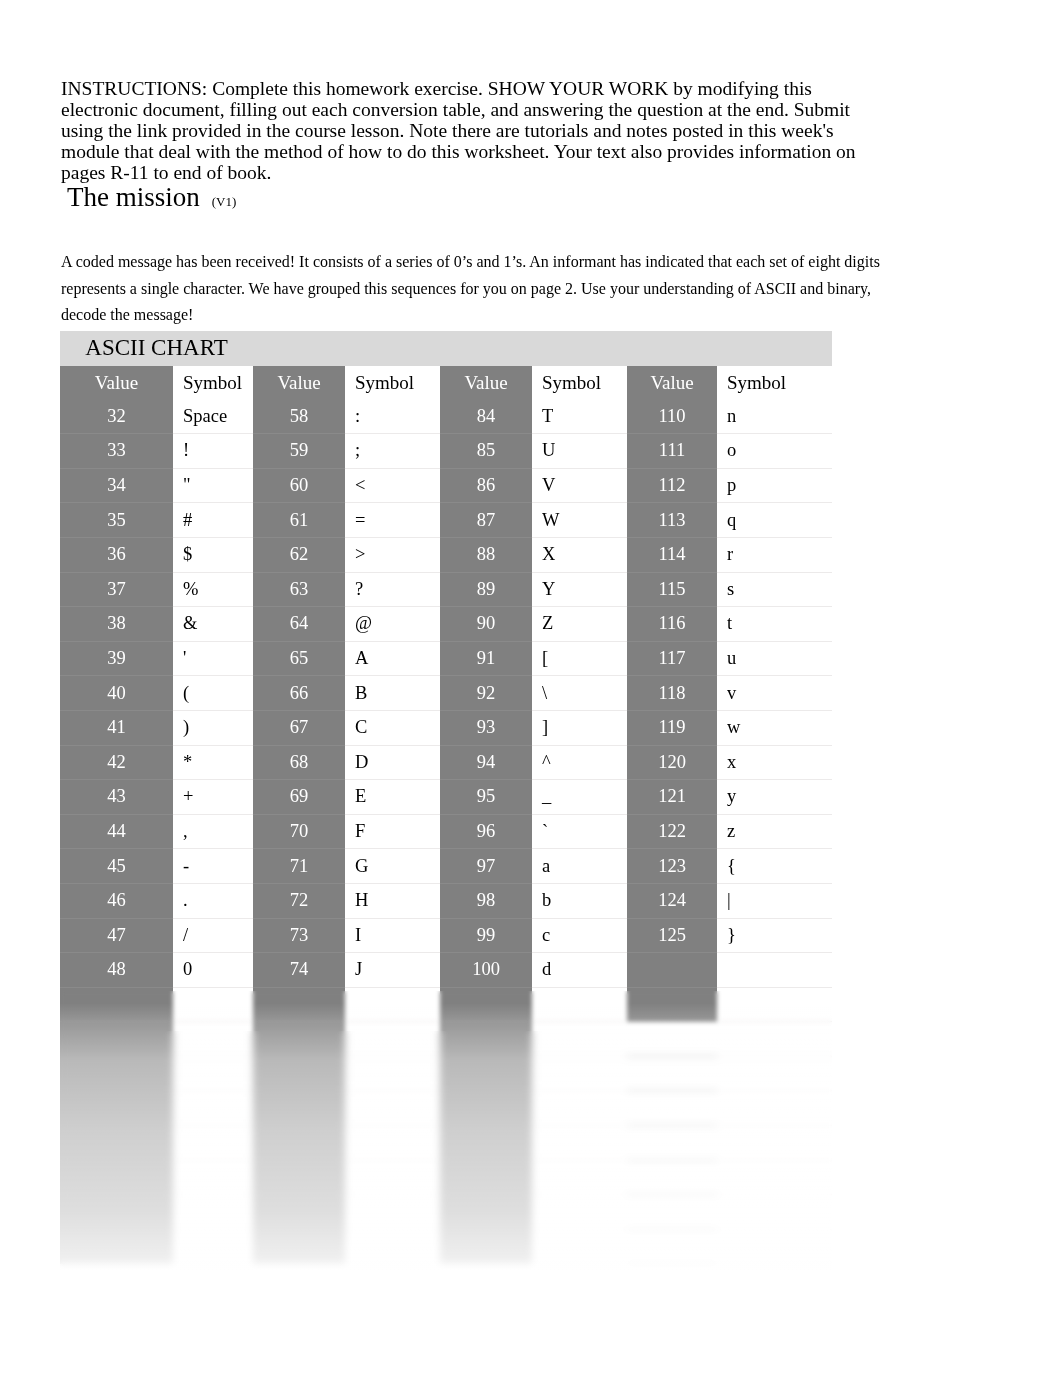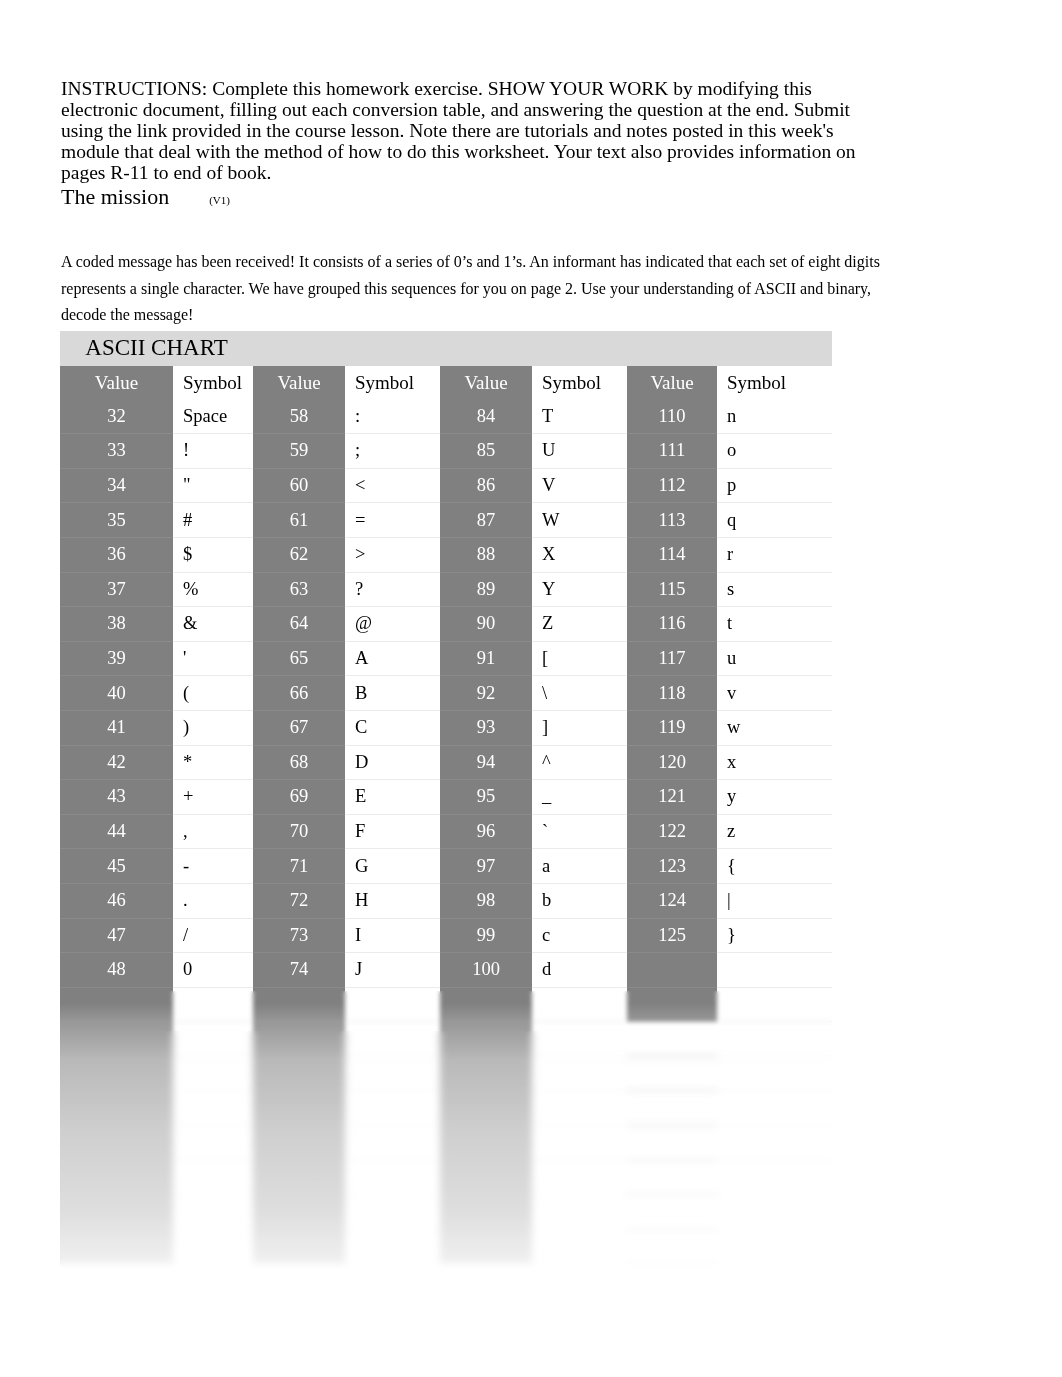--- a/index.html
+++ b/index.html
@@ -36,27 +36,28 @@
 
   
   .mission-head {
     position: absolute;
     left: 61px;
     top: 182px;
     width: 500px;
     white-space: nowrap;
   }
   .mission-head .h-title {
-    font-size: 22px;
+    font-size: 27px;
     line-height: 30px;
     vertical-align: baseline;
+    margin-left: 6px;
   }
   .mission-head .h-sub {
-    font-size: 11px;
-    margin-left: 40px;
+    font-size: 13px;
+    margin-left: 12px;
     vertical-align: baseline;
   }
 
   
   .mission-body {
     position: absolute;
     left: 61px;
     top: 233px;
     width: 820px;
     font-size: 16px;

